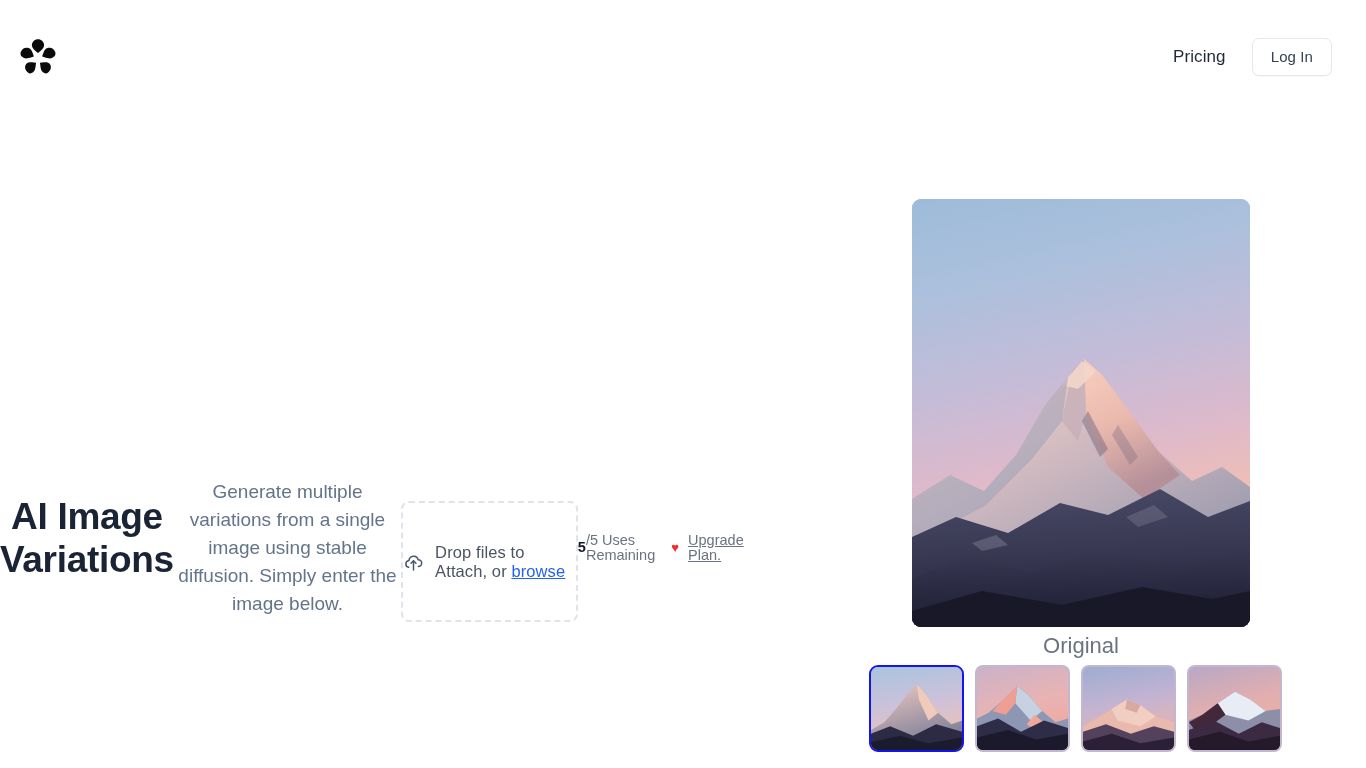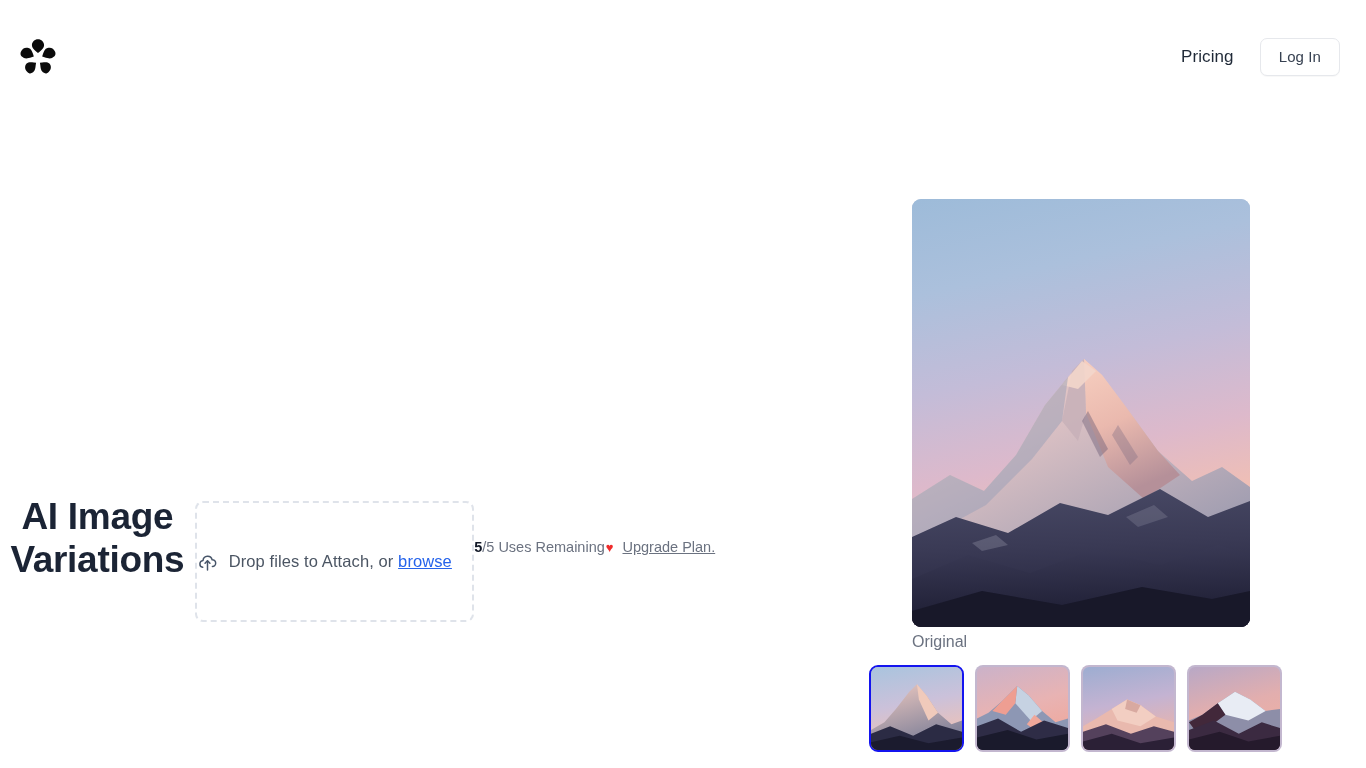--- a/index.html
+++ b/index.html
@@ -29,21 +29,21 @@
     width: 40px; height: 44px;
     display: flex; align-items: center; justify-content: center;
     margin-top: -2px;
   }
   .logo-wrap svg { display: block; }
 
   .nav-right {
     display: flex;
     align-items: center;
     gap: 26px;
-    margin-right: 10px;
+    margin-right: 18px;
   }
 
   .nav-link {
     font-size: 17px;
     color: #1f2937;
     text-decoration: none;
     letter-spacing: .1px;
     cursor: pointer;
   }
 
@@ -163,22 +163,22 @@
     border-radius: 9px;
     overflow: hidden;
     background: #b9c7de;
   }
 
   .caption {
     position: absolute;
     left: 160px;
     top: 519px;
     width: 338px;
-    text-align: left;
-    font-size: 16px;
+    text-align: center;
+    font-size: 22px;
     color: #6b7280;
   }
 
   .thumbs {
     position: absolute;
     left: 117px;
     top: 551px;
     width: 428px;
     display: flex;
     gap: 11px;
@@ -220,20 +220,21 @@
   <div class="nav-right">
     <a class="nav-link">Pricing</a>
     <button class="login-btn">Log In</button>
   </div>
 </div>
 
 <div class="left-panel">
 
   <h1 class="hero-title">AI Image Variations</h1>
 
+  <p class="hero-sub">Generate multiple variations from a single image using stable diffusion. Simply enter the image below.</p>
 
   <div class="dropzone">
     <div class="dz-inner">
       <span class="dz-icon">
         <svg width="21" height="21" viewBox="0 0 24 24" fill="none" stroke="#475569" stroke-width="1.7" stroke-linecap="round" stroke-linejoin="round">
           <path d="M6.5 17.5 A4 4 0 0 1 6.9 9.6 A5.3 5.3 0 0 1 17.3 8.8 A3.9 3.9 0 0 1 17.6 16.6"></path>
           <path d="M12 20.5 V10.2"></path>
           <path d="M9.2 12.9 L12 10 L14.8 12.9"></path>
         </svg>
       </span>

